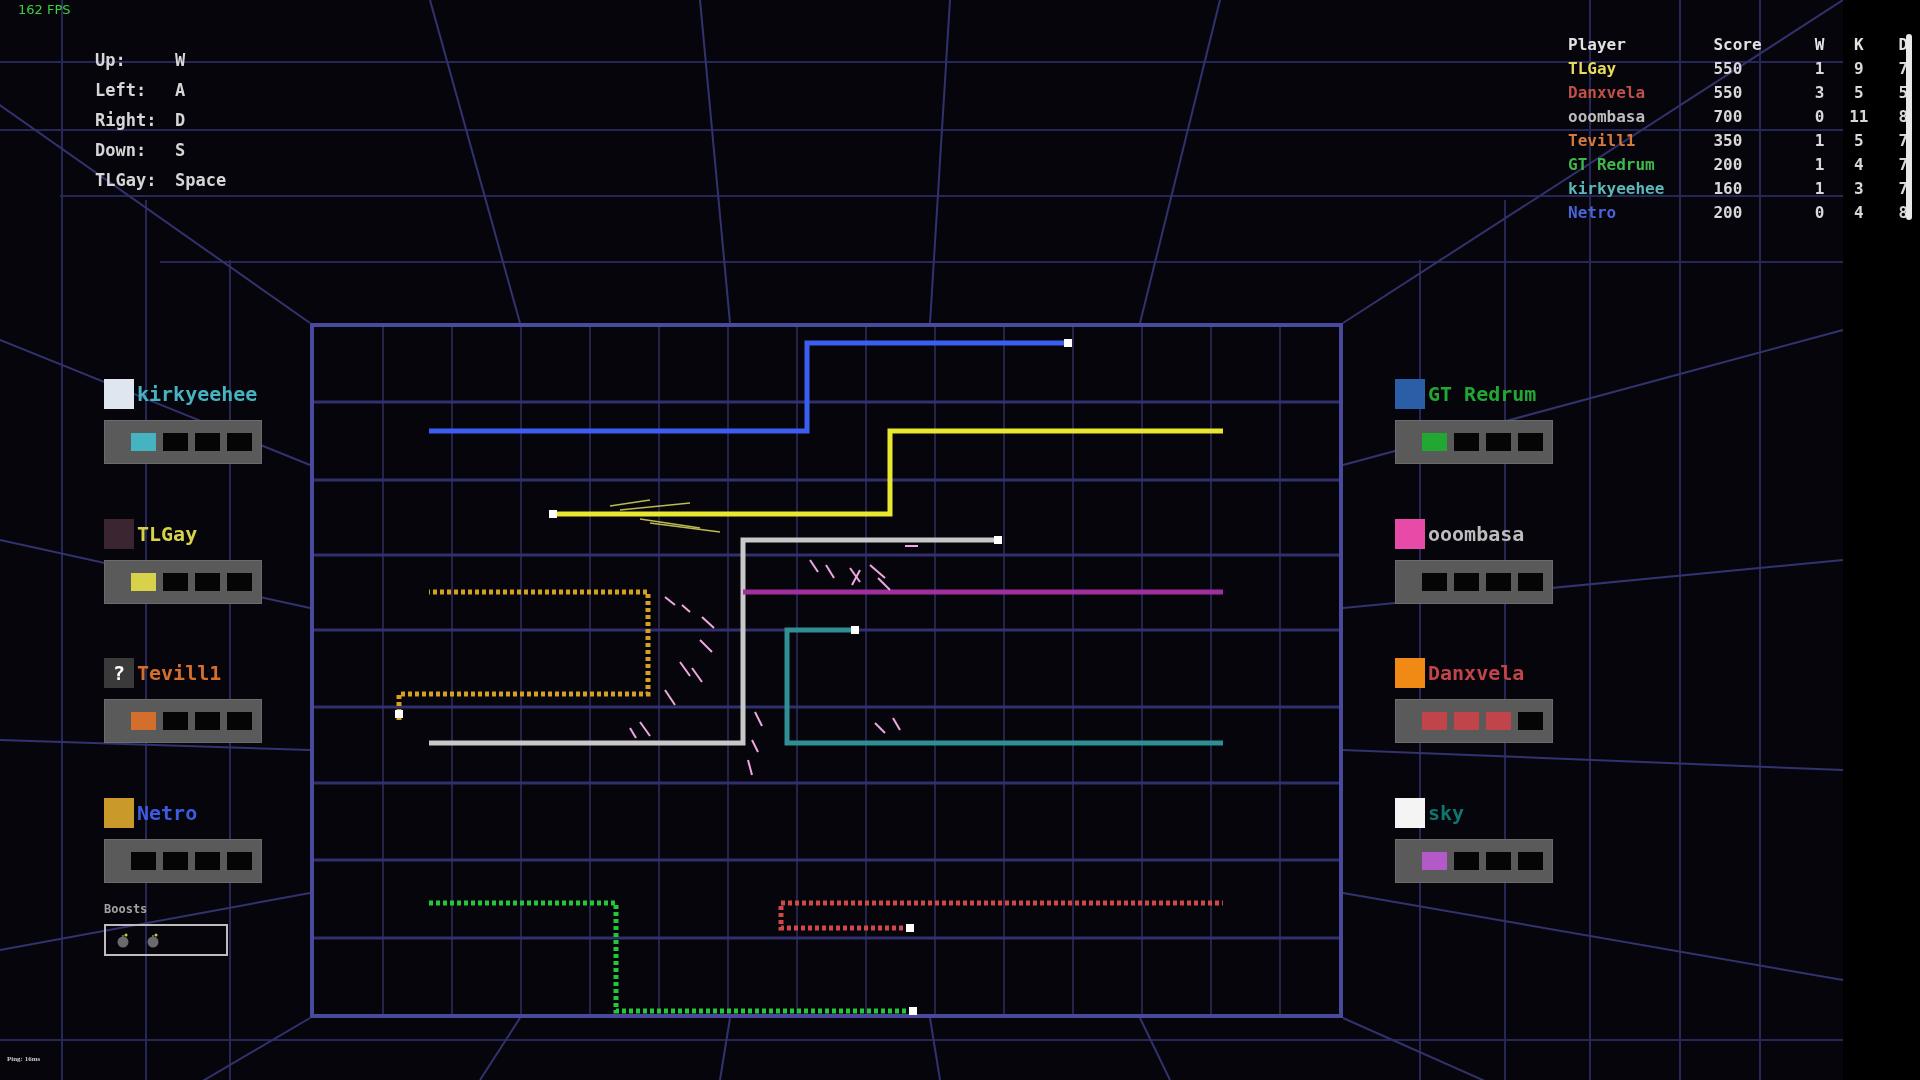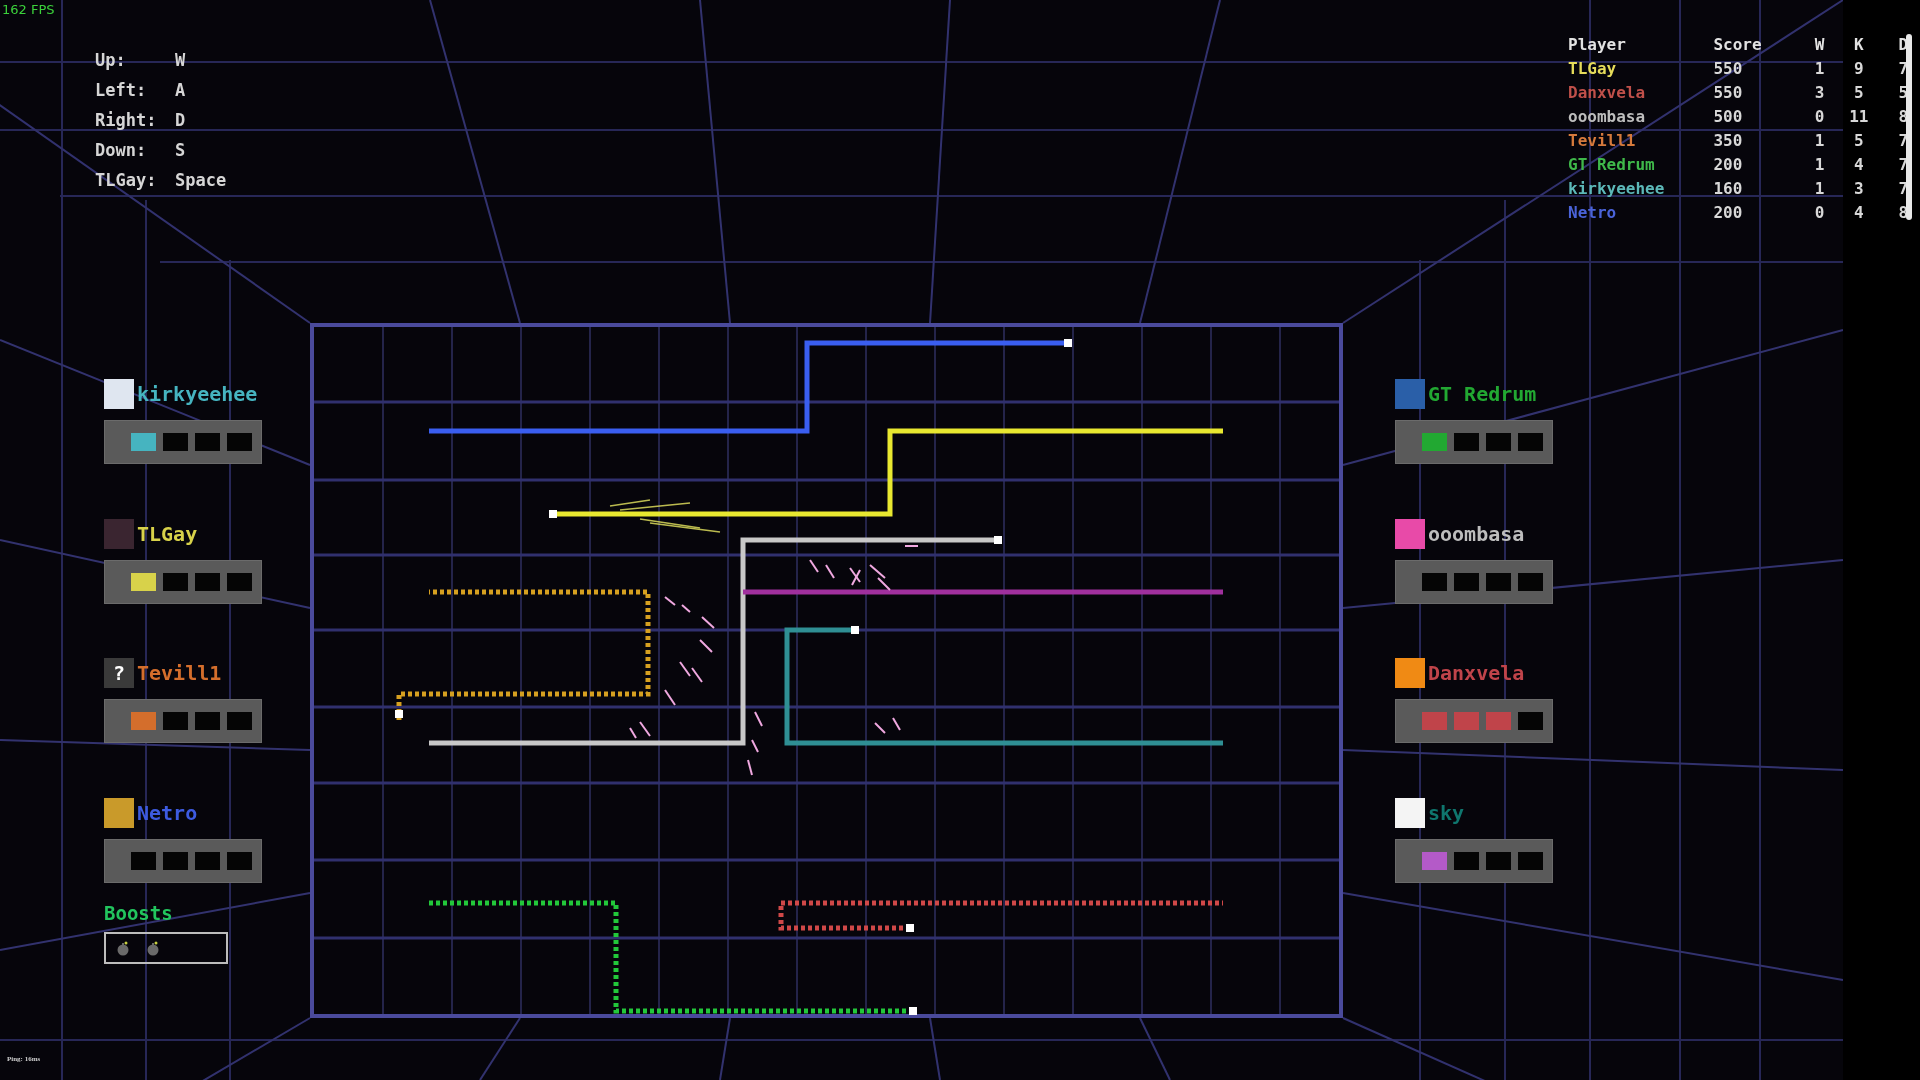--- a/index.html
+++ b/index.html
@@ -1,18 +1,18 @@
 <!DOCTYPE html>
 <html><head>
 <meta charset="utf-8">
 <style>
   html,body{margin:0;padding:0;}
   body{width:1920px;height:1080px;overflow:hidden;background:#06050b;position:relative;font-family:"DejaVu Sans Mono","Liberation Mono",monospace;}
   .bg{position:absolute;left:0;top:0;width:1920px;height:1080px;}
-  .fps{position:absolute;left:2px;top:2px;color:#3bd13b;font-family:"DejaVu Sans",sans-serif;font-size:13px;}
+  .fps{position:absolute;left:18px;top:2px;color:#3bd13b;font-family:"DejaVu Sans",sans-serif;font-size:13px;}
   .controls{position:absolute;left:95px;top:50px;color:#d6d6d6;font-weight:bold;font-size:17px;}
   .controls .row{height:30px;display:flex;}
   .controls .k{width:80px;}
   .ping{position:absolute;left:7px;top:1055px;color:#cfcfcf;font-size:7px;font-weight:bold;font-family:Liberation Serif, serif;}
   .score{position:absolute;left:1568px;top:32px;width:340px;font-weight:bold;font-size:16px;color:#d8d8d8;}
   .score .r{display:flex;height:24px;align-items:center;}
   .score .c1{width:148px;}
   .score .c2{width:88px;}
   .score .c3{width:40px;text-align:center;}
   .score .c4{width:40px;text-align:center;}
@@ -20,21 +20,21 @@
   .score .r.hdr{color:#e2e2e2;}
   .scrollbar{position:absolute;left:1906px;top:34px;width:6px;height:186px;background:#e8e8e8;border-radius:3px;}
   .darkpanel{position:absolute;left:1843px;top:0;width:77px;height:1080px;background:#000;}
   .card{position:absolute;width:160px;}
   .card .head{display:flex;align-items:center;height:32px;}
   .card .avatar{width:30px;height:30px;margin-right:3px;display:flex;align-items:center;justify-content:center;font-weight:bold;color:#fff;font-size:20px;}
   .card .name{font-weight:bold;font-size:20px;}
   .card .bar{margin-top:10px;width:158px;height:44px;background:#5a5a5a;border:1px solid #6b6b6b;display:flex;align-items:center;padding-left:26px;box-sizing:border-box;gap:7px;}
   .card .slot{width:25px;height:18px;background:#050505;}
   .boosts{position:absolute;left:104px;top:902px;}
-  .boosts .lbl{color:#22c55e;font-weight:bold;font-size:19px;}
+  .boosts .lbl{color:#a3a3a3;font-weight:bold;font-size:12px;}
   .boosts .box{margin-top:8px;width:124px;height:32px;border:2px solid #bdbdbd;box-sizing:border-box;display:flex;align-items:center;padding-left:10px;gap:14px;}
   .bomb{width:16px;height:16px;position:relative;}
   .arena{position:absolute;left:310px;top:323px;width:1033px;height:695px;border:4px solid #4a4a9c;box-sizing:border-box;}
 </style>
 </head>
 <body>
 
 <svg class="bg" viewBox="0 0 1920 1080" xmlns="http://www.w3.org/2000/svg">
   <g stroke="#3a3a80" stroke-width="2" fill="none" opacity="0.85">
 
@@ -197,21 +197,21 @@
     </div>
     <div class="r">
       <span class="c1" style="color: rgb(192, 80, 74);">Danxvela</span>
       <span class="c2">550</span>
       <span class="c3">3</span>
       <span class="c4">5</span>
       <span class="c5">5</span>
     </div>
     <div class="r">
       <span class="c1" style="color: rgb(189, 189, 189);">ooombasa</span>
-      <span class="c2">500</span>
+      <span class="c2">700</span>
       <span class="c3">0</span>
       <span class="c4">11</span>
       <span class="c5">8</span>
     </div>
     <div class="r">
       <span class="c1" style="color: rgb(214, 122, 60);">Tevill1</span>
       <span class="c2">350</span>
       <span class="c3">1</span>
       <span class="c4">5</span>
       <span class="c5">7</span>

